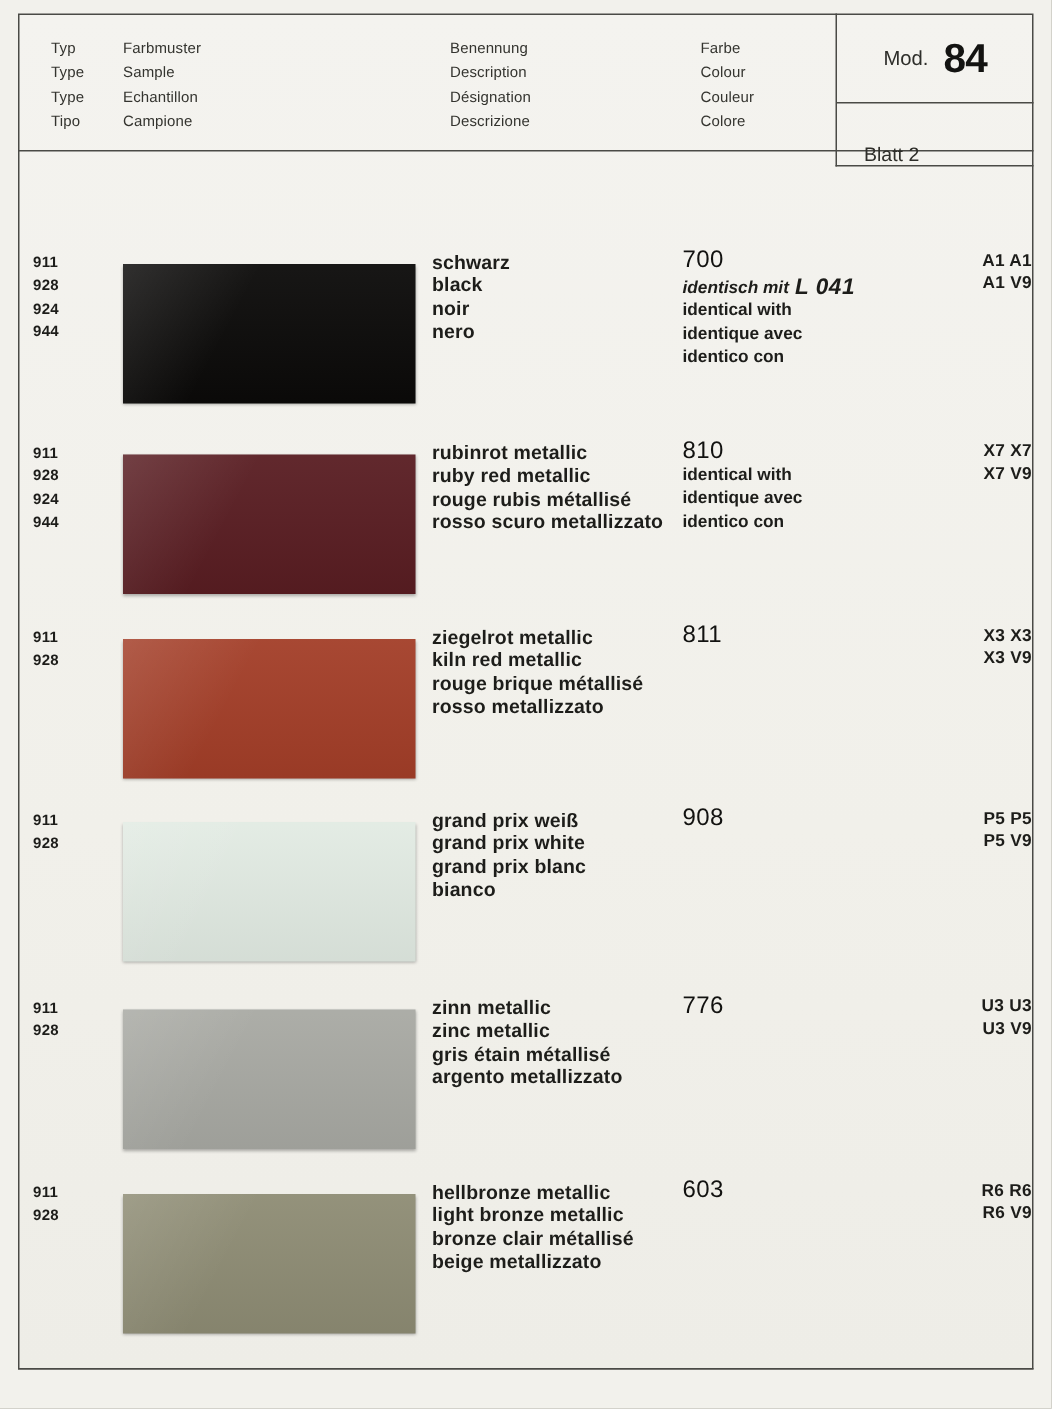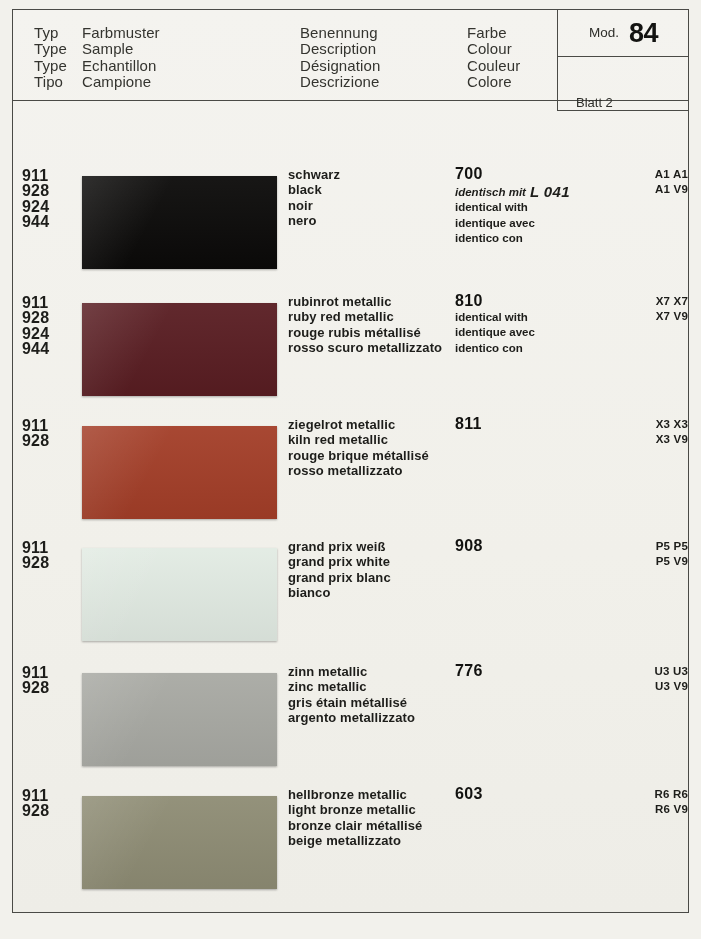--- a/index.html
+++ b/index.html
@@ -34,21 +34,21 @@
     left: 12px;
     top: 9px;
     width: 677px;
     height: 92px;
     box-sizing: border-box;
     border-bottom: 1px solid #4a4a46;
   }
   .hcol {
     position: absolute;
     top: 16px;
-    font-size: 15px;
+    font-size: 10px;
     line-height: 16.4px;
     color: #34342f;
     font-weight: 400;
     letter-spacing: .1px;
     white-space: pre;
   }
   #hcol-typ   { left: 22px; }
   #hcol-samp  { left: 70px; }
   #hcol-desc  { left: 288px; }
   #hcol-col   { left: 455px; }
@@ -61,21 +61,21 @@
     width: 132px;
     height: 102px;
     box-sizing: border-box;
     border-left: 1px solid #4a4a46;
     border-bottom: 1px solid #4a4a46;
   }
   #modrow {
     position: absolute;
     left: 0; top: 0;
     width: 100%;
-    height: 48px;
+    height: 60px;
     box-sizing: border-box;
     border-bottom: 1px solid #4a4a46;
     display: flex;
     align-items: center;
     justify-content: center;
     gap: 10px;
   }
   #mod-label {
     font-size: 13.5px;
     color: #2e2e2a;
@@ -106,21 +106,21 @@
   
   .row {
     position: absolute;
     left: 12px;
     width: 677px;
   }
   .types {
     position: absolute;
     left: 10px;
     top: 0px;
-    font-size: 16px;
+    font-size: 10px;
     font-weight: bold;
     line-height: 15.3px;
     color: #1d1d1a;
     white-space: pre;
     letter-spacing: .2px;
   }
   .swatch {
     position: absolute;
     left: 70px;
     top: 8px;
@@ -148,21 +148,21 @@
     letter-spacing: .1px;
   }
   .colour {
     position: absolute;
     left: 443px;
     top: -4px;
     width: 200px;
   }
   .colour-num {
     font-size: 16px;
-    font-weight: bold;
+    font-weight: normal;
     color: #121210;
     line-height: 19px;
     letter-spacing: .3px;
   }
   .colour-ident {
     font-size: 11.5px;
     font-weight: bold;
     color: #1d1d1a;
     line-height: 15.3px;
     white-space: nowrap;

